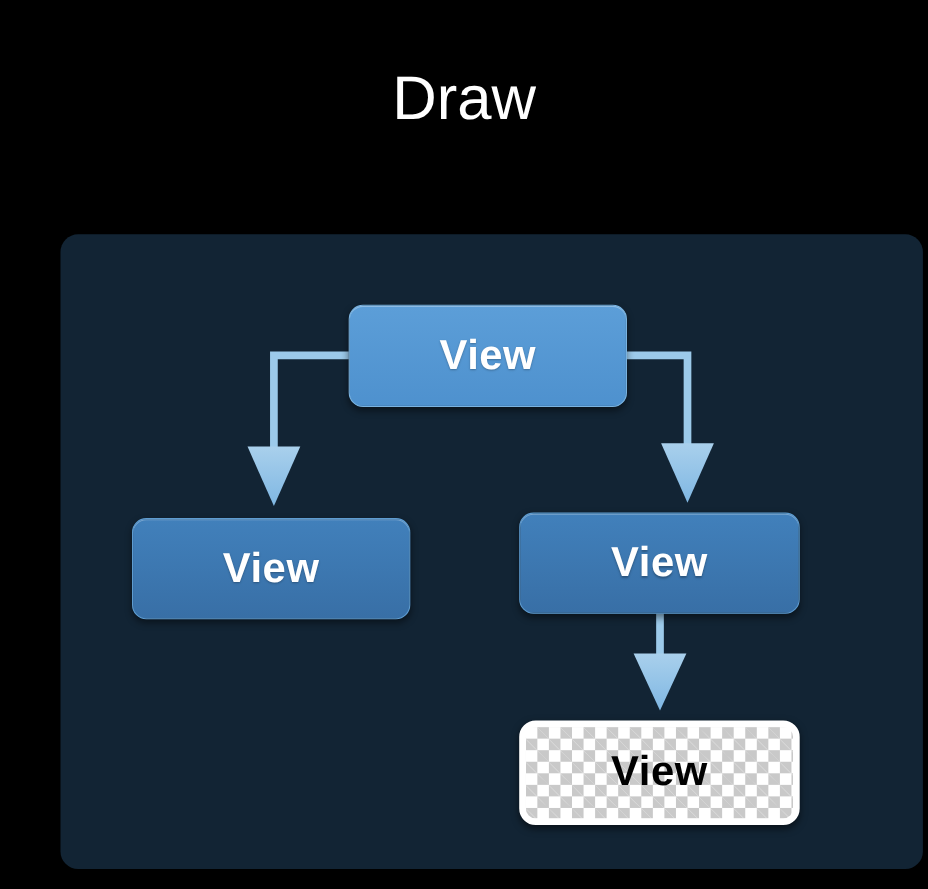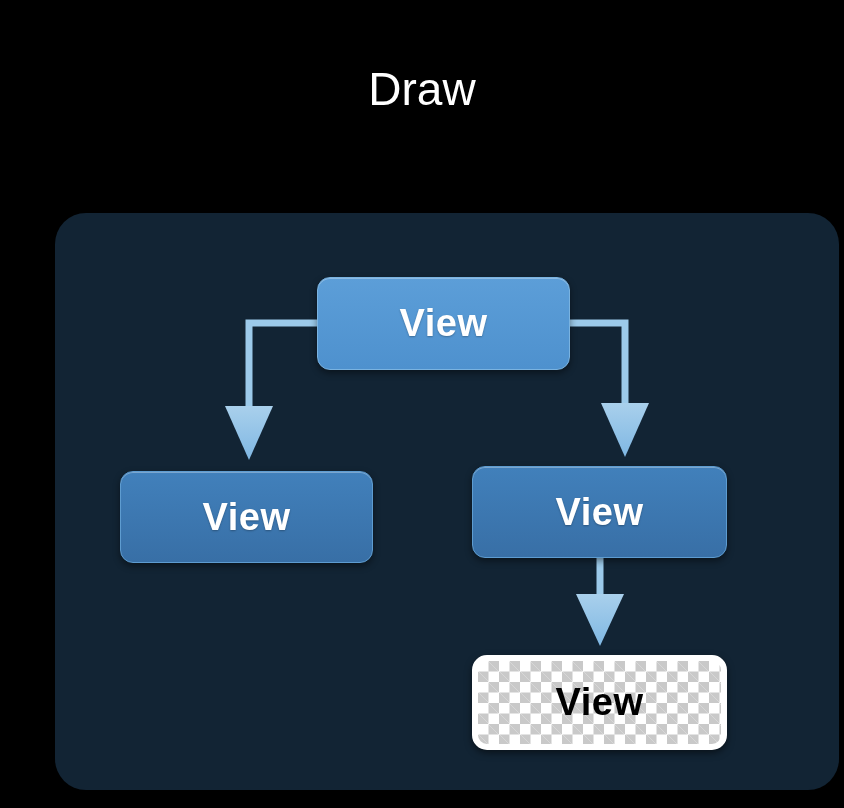--- a/index.html
+++ b/index.html
@@ -25,37 +25,37 @@
   }
 
   
   #title {
     position: absolute;
     left: 0;
     top: 50px;
     width: 844px;
     text-align: center;
     color: #ffffff;
-    font-size: 46px;
+    font-size: 56px;
     font-weight: 400;
     letter-spacing: 0px;
     line-height: 78px;
     font-family: "Liberation Sans", sans-serif;
     white-space: nowrap;
   }
 
   
   #panel {
     position: absolute;
     left: 55px;
     top: 213px;
     width: 784px;
     height: 577px;
     background: #122434;
-    border-radius: 31px;
+    border-radius: 16px;
   }
 
   
   #connectors {
     position: absolute;
     left: 0; top: 0;
     width: 745px;
     height: 577px;
     overflow: visible;
   }

